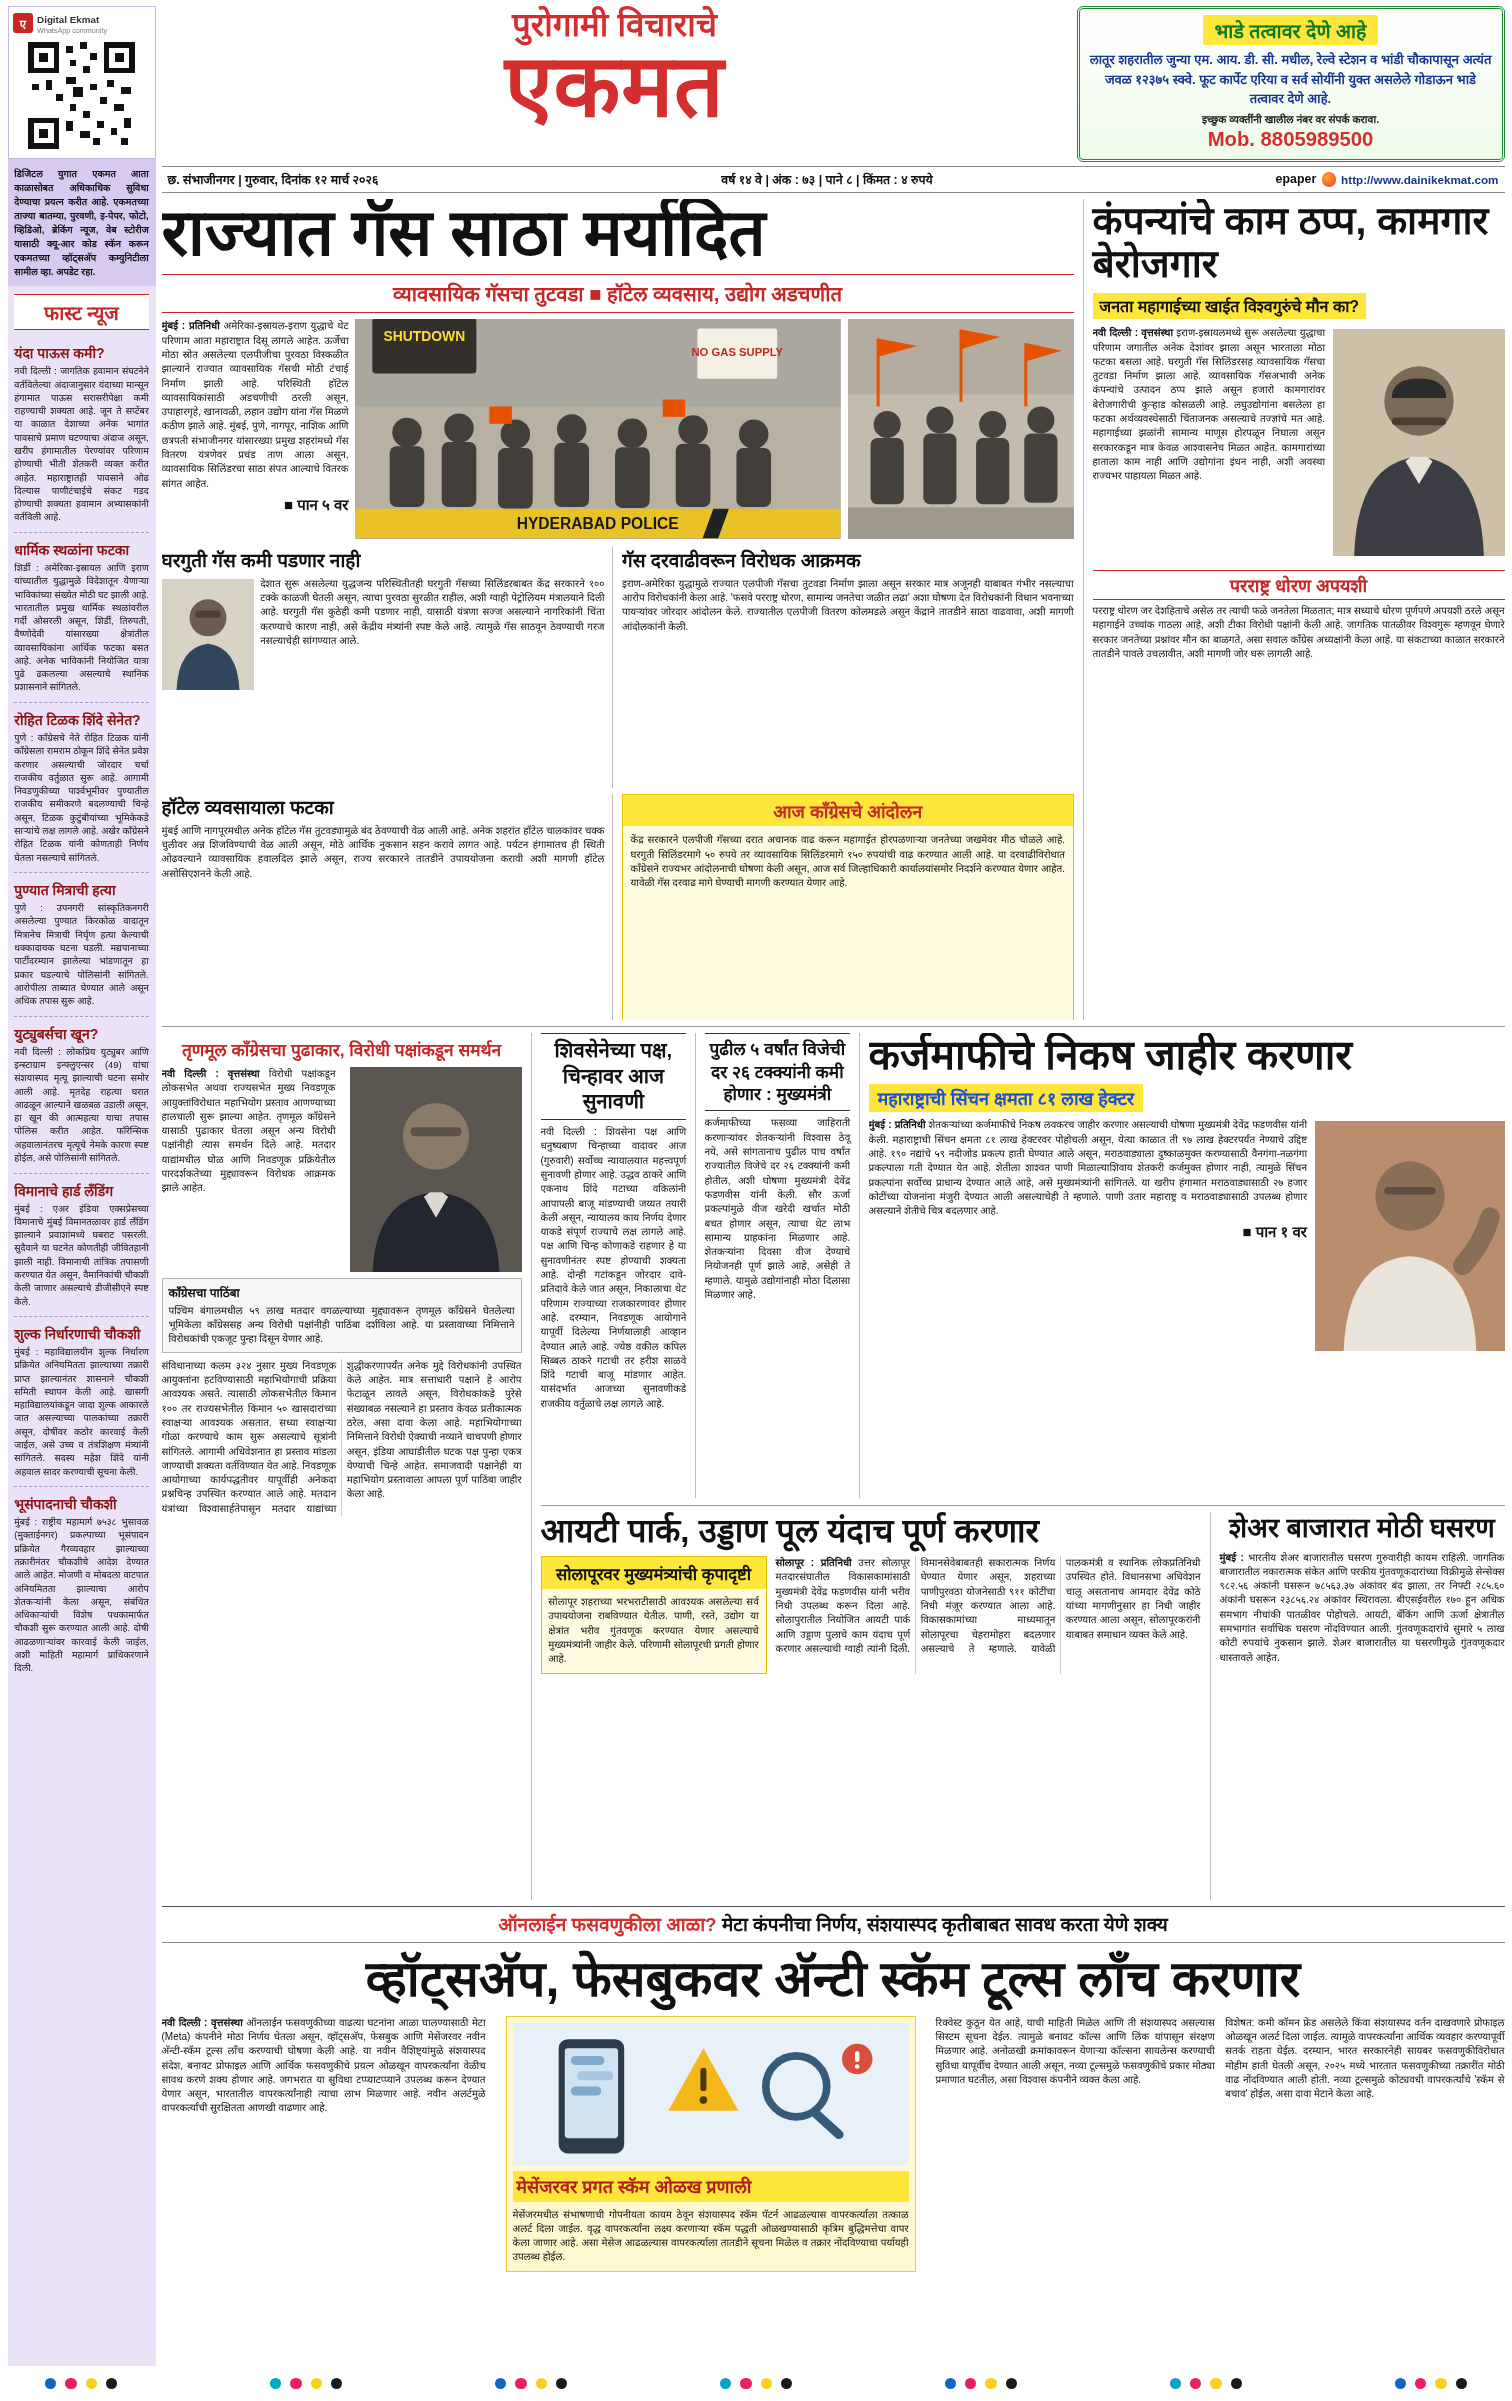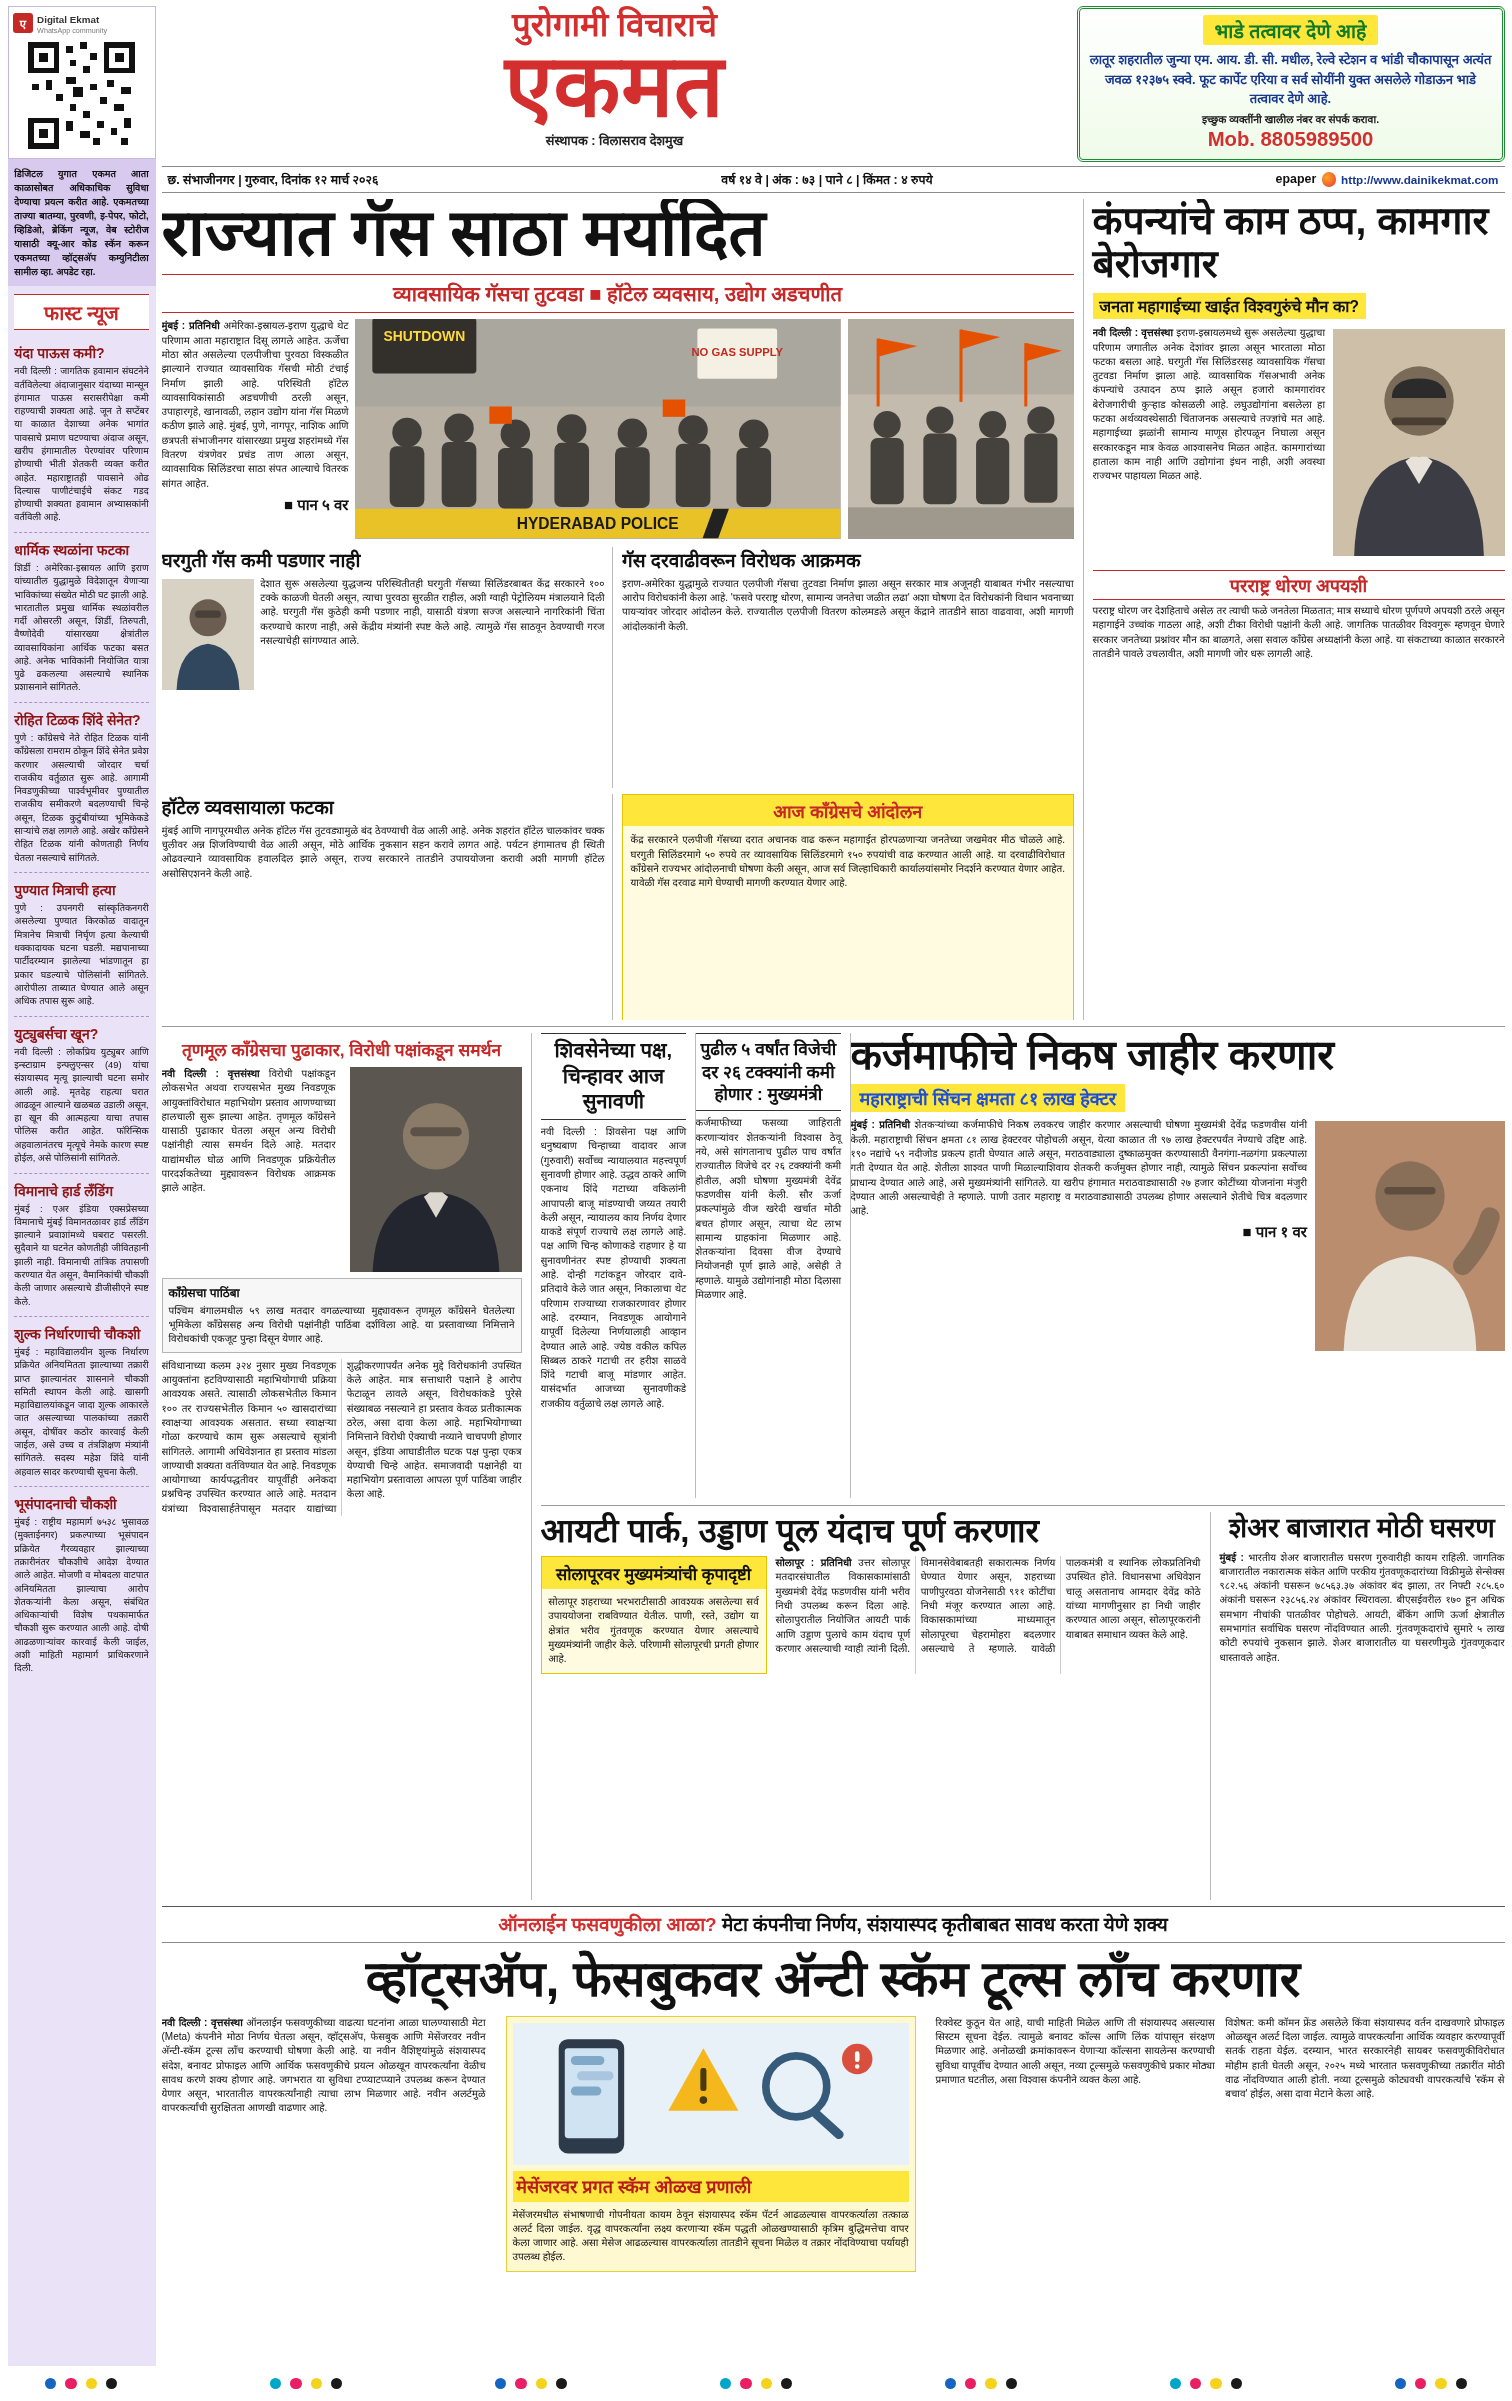--- a/index.html
+++ b/index.html
@@ -88,21 +88,21 @@
   .impeach{ border-right:0.8px solid #bbb; padding-right:9px; overflow:hidden;}
   .impeach-head{ font-size:30px; font-weight:800; line-height:1.18; }
   .impeach-strap{ color:#c62828; font-size:17.3px; font-weight:700; text-align:center; margin:5.3px 0 6px; }
   .imp-top{ display:grid; grid-template-columns:1fr 172px; gap:14px; }
   .imp-photo{ height:205px; }
   .caption-box{ border:0.8px solid #b5b5b5; background:#f7f7f7; padding:5.3px 6px; margin:6px 0; }
   .caption-title{ font-weight:800; font-size:12px; margin-bottom:2.3px; }
   .two-col{ column-count:2; column-gap:10.5px; column-rule:0.8px solid #ccc; }
 
   .mid-right{ display:flex; flex-direction:column; gap:7.5px; overflow:hidden; }
-  .row-a{ display:grid; grid-template-columns:155px 155px 1fr; height:465px; overflow:hidden; }
+  .row-a{ display:grid; grid-template-columns:155px 155px 1fr; gap:9px; height:465px; overflow:hidden; }
   .row-b{ display:grid; grid-template-columns:1fr 295px; gap:9px; flex:1; overflow:hidden;
           border-top:1.1px solid #999; padding-top:6px;}
   .col-rule{ border-right:0.8px solid #bbb; padding-right:8.3px; }
   .narrow-head{ font-size:20.3px; font-weight:800; line-height:1.25; text-align:center;
                 border-top:1.5px solid #333; border-bottom:1.5px solid #333; padding:4.5px 0; margin-bottom:5.3px;}
   .power-head{ font-size:17.3px; font-weight:800; line-height:1.3; text-align:center;
                border-top:1.5px solid #333; border-bottom:1.5px solid #333; padding:4.5px 0; margin-bottom:5.3px;}
   .loan-head{ font-size:41px; font-weight:800; line-height:1.1; }
   .loan-high{ background:#ffe63a; color:#1d4ed8; display:inline-block; font-size:18px; font-weight:800;
               padding:2.3px 9px; margin:6px 0; }
@@ -235,21 +235,20 @@
       </div>
     </aside>
   </div>
 
   <div class="main-col" style="overflow:hidden">
 
     <header class="topbar">
       <div class="masthead">
         <div class="m-tagline">पुरोगामी विचाराचे</div>
         <div class="m-title">एकमत</div>
-        <div class="m-founder">संस्थापक : विलासराव देशमुख</div>
       </div>
       <div class="ad-box">
         <div><span class="ad-title">भाडे तत्वावर देणे आहे</span></div>
         <div class="ad-body">लातूर शहरातील जुन्या एम. आय. डी. सी. मधील, रेल्वे स्टेशन व भांडी चौकापासून अत्यंत जवळ १२३७५ स्क्वे. फूट कार्पेट एरिया व सर्व सोयींनी युक्त असलेले गोडाऊन भाडे तत्वावर देणे आहे.</div>
         <div class="ad-contact">इच्छुक व्यक्तींनी खालील नंबर वर संपर्क करावा.</div>
         <div class="ad-mobile">Mob. 8805989500</div>
       </div>
     </header>
 
     <div class="dateline">

